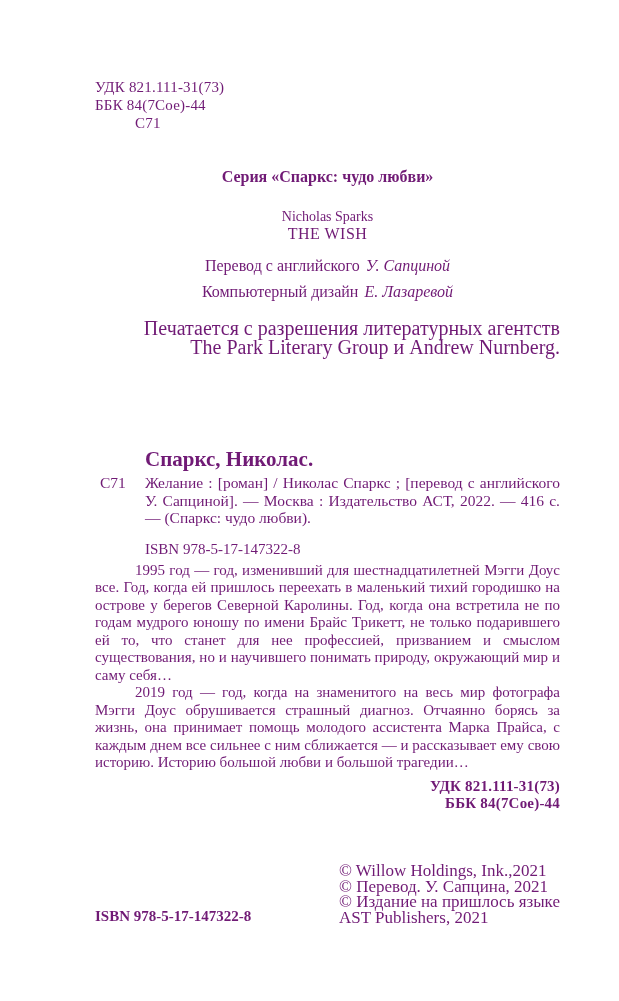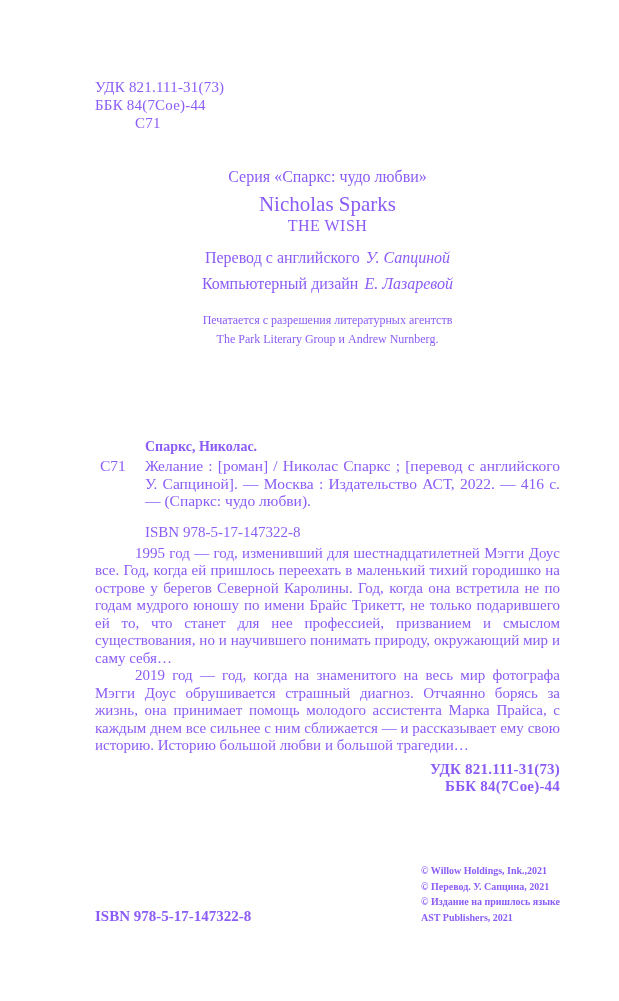--- a/index.html
+++ b/index.html
@@ -6,51 +6,51 @@
     margin: 0;
     padding: 0;
     background: #ffffff;
   }
   .page {
     position: relative;
     width: 619px;
     height: 1001px;
     margin: 0 auto;
     background: #ffffff;
-    color: #8b5cf6;
+    color: #701a75;
     font-family: "Liberation Serif", "DejaVu Serif", serif;
     font-size: 15.5px;
     box-sizing: border-box;
     padding: 78px 59px 0 95px;
     overflow: hidden;
   }
   
   .top-codes {
     font-size: 15px;
     line-height: 18px;
     letter-spacing: 0.2px;
   }
   .top-codes .code-c71 {
     padding-left: 40px;
   }
   
   .center-block { text-align: center; }
-  .series { margin-top: 36px; font-size: 16px; }
-  .author { margin-top: 6px; font-size: 21px; }
+  .series { margin-top: 36px; font-size: 16px; font-weight: bold; }
+  .author { margin-top: 23px; font-size: 14px; }
   .book-title { margin-top: 0; font-size: 16px; letter-spacing: 0.5px; }
   .translation { margin-top: 14px; font-size: 16px; }
   .design { margin-top: 8px; font-size: 16px; }
   .italic-name { font-style: italic; margin-left: 6px; }
-  .permission { margin-top: 18px; font-size: 12px; line-height: 19px; }
+  .permission { margin-top: 18px; font-size: 20px; line-height: 19px; text-align: right; }
   
   .catalog-heading {
     margin-top: 90px;
     margin-left: 50px;
     font-weight: bold;
-    font-size: 14px;
+    font-size: 21px;
   }
   .catalog-entry {
     position: relative;
     margin-top: 2px;
     margin-left: 50px;
     text-align: justify;
     line-height: 17.5px;
   }
   .catalog-code {
     position: absolute;
@@ -89,22 +89,22 @@
     display: flex;
     justify-content: space-between;
     align-items: flex-end;
   }
   .footer-isbn {
     font-weight: bold;
     font-size: 15px;
     white-space: nowrap;
   }
   .copyright-block {
-    font-weight: bold;
-    font-size: 10px;
+    font-weight: normal;
+    font-size: 17px;
     line-height: 15.5px;
     text-align: left;
     margin-left: 20px;
   }
 </style>
 </head>
 <body>
 
 <div class="page">
 

